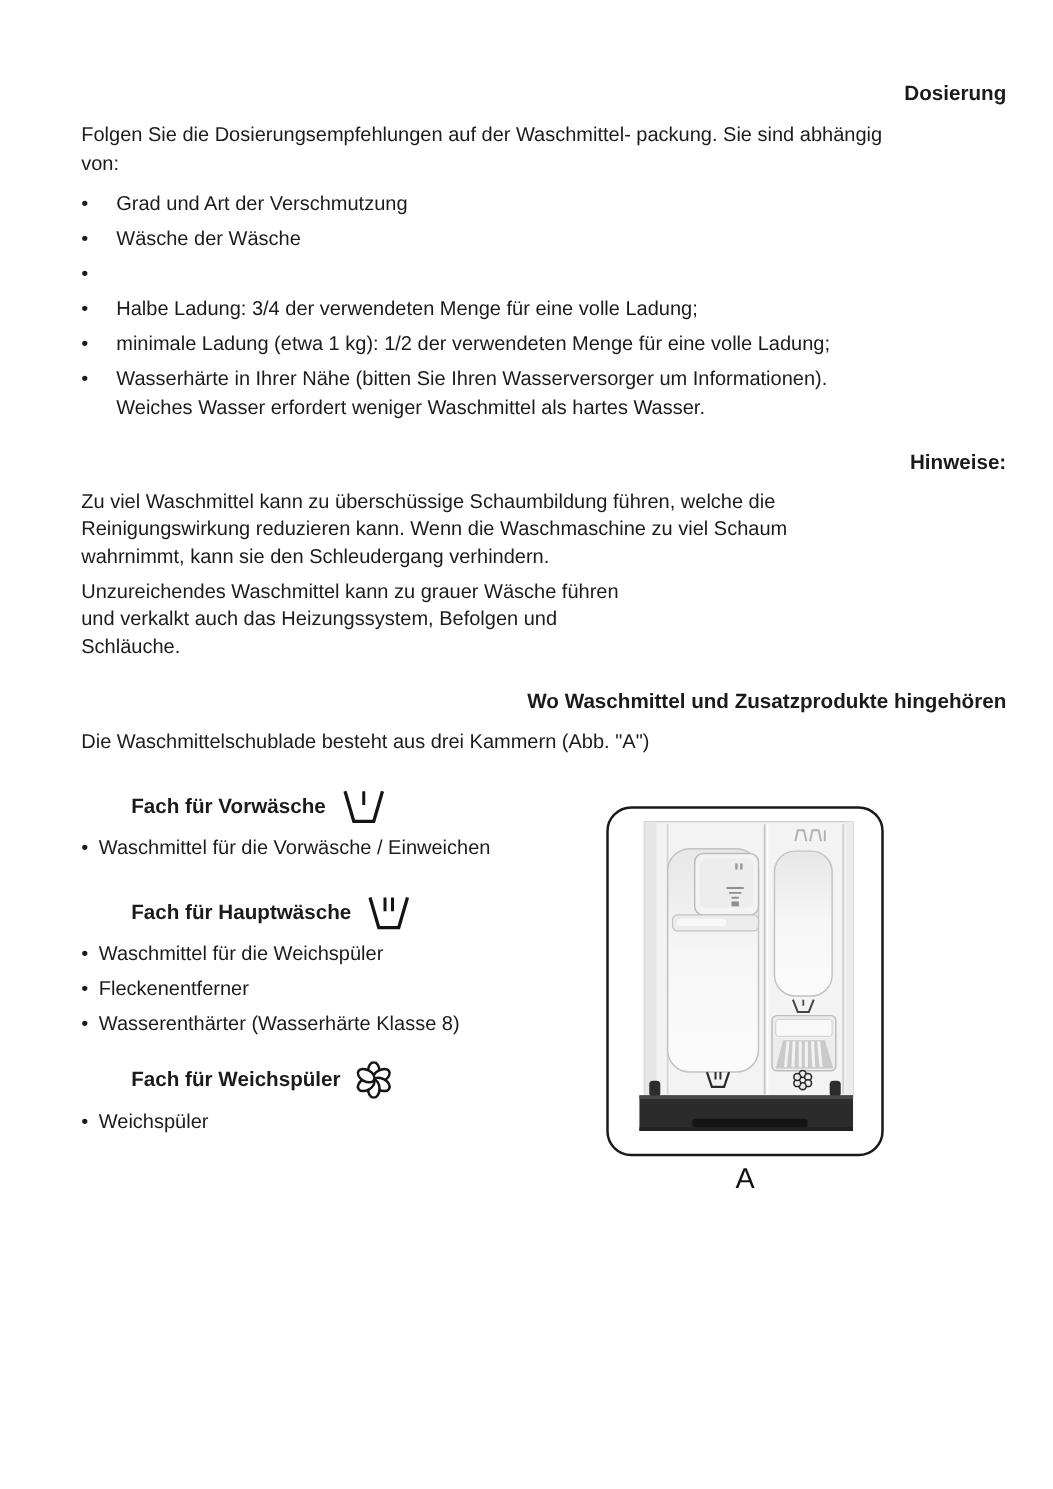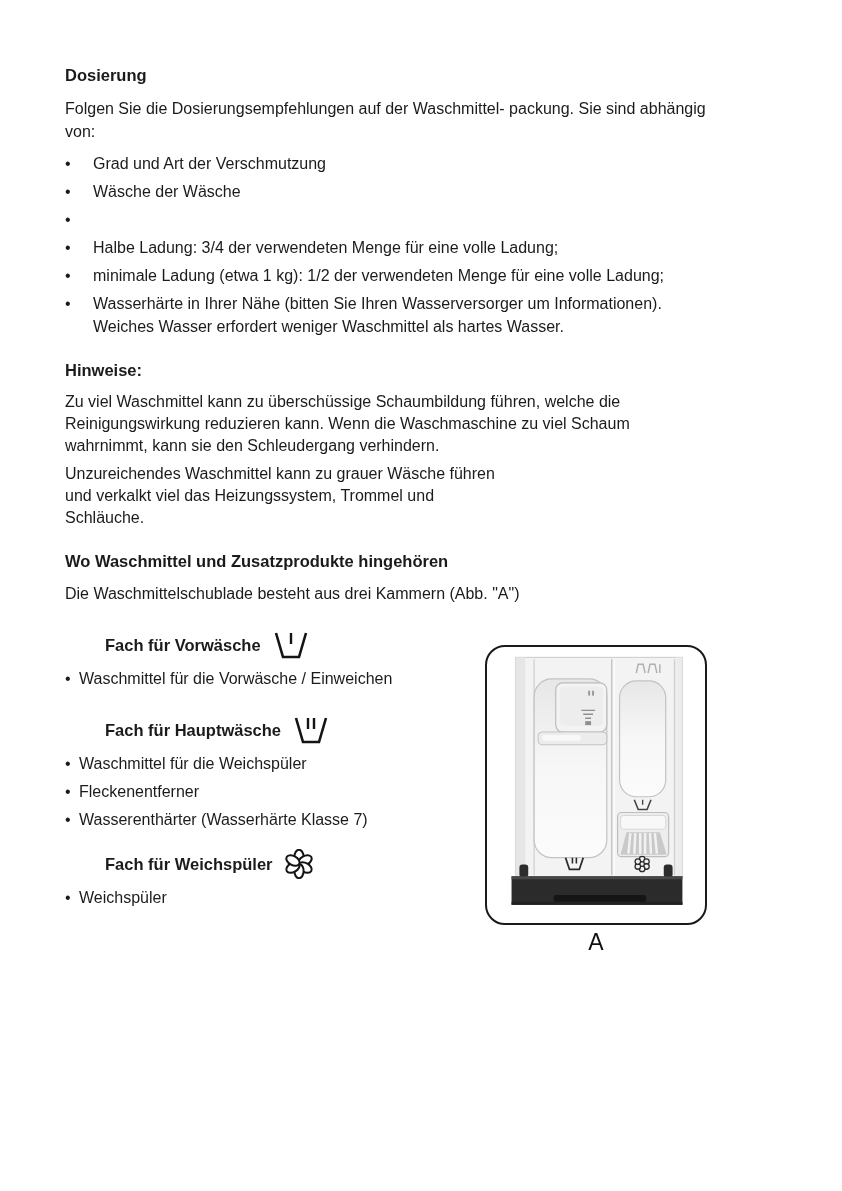--- a/index.html
+++ b/index.html
@@ -7,21 +7,21 @@
     position:relative;
     width:842px; height:1191px;
     background:#ffffff;
     color:#1b1b1b;
     font-family:"Liberation Sans","DejaVu Sans",sans-serif;
     font-size:16px; line-height:23px;
     overflow:hidden;
   }
   .content { position:absolute; left:65px; top:64px; width:740px; }
 
-  h3 { margin:0; font-size:16.5px; font-weight:bold; line-height:23px; }
+  h3 { margin:0; font-size:16.5px; font-weight:bold; line-height:23px;text-align:right; }
   p  { margin:0; white-space:pre-line; }
 
   .intro       { margin-top:10px; }
   .hinweise-h  { margin-top:21px; }
   .hint-p1     { margin-top:9px; line-height:22px; }
   .hint-p2     { margin-top:6px; line-height:22px; }
   .wo-h        { margin-top:21px; }
   .wo-intro    { margin-top:9px; }
 
   .list-wide   { margin-top:9px; }
@@ -83,21 +83,21 @@
           <span class="li-text">Wasserhärte in Ihrer Nähe (bitten Sie Ihren Wasserversorger um Informationen).
 Weiches Wasser erfordert weniger Waschmittel als hartes Wasser.</span>
         </div>
       </div>
 
     <h3 class="hinweise-h">Hinweise:</h3>
     <p class="hint-p1">Zu viel Waschmittel kann zu überschüssige Schaumbildung führen, welche die
 Reinigungswirkung reduzieren kann. Wenn die Waschmaschine zu viel Schaum
 wahrnimmt, kann sie den Schleudergang verhindern.</p>
     <p class="hint-p2">Unzureichendes Waschmittel kann zu grauer Wäsche führen
-und verkalkt viel das Heizungssystem, Trommel und
+und verkalkt auch das Heizungssystem, Befolgen und
 Schläuche.</p>
 
     <h3 class="wo-h">Wo Waschmittel und Zusatzprodukte hingehören</h3>
     <p class="wo-intro">Die Waschmittelschublade besteht aus drei Kammern (Abb. "A")</p>
 
     <div class="fach">
       <div class="fach-head">
         <h3>Fach für Vorwäsche</h3>
         <svg class="tub-icon" viewBox="0 0 36 30">
           <polyline points="3,3 10,27 26,27 33,3" fill="none" stroke="#141414" stroke-width="2.6"></polyline>
@@ -125,21 +125,21 @@
           <div class="li">
             <span class="dot">•</span>
             <span class="li-text">Waschmittel für die Weichspüler</span>
           </div>
           <div class="li">
             <span class="dot">•</span>
             <span class="li-text">Fleckenentferner</span>
           </div>
           <div class="li">
             <span class="dot">•</span>
-            <span class="li-text">Wasserenthärter (Wasserhärte Klasse 7)</span>
+            <span class="li-text">Wasserenthärter (Wasserhärte Klasse 8)</span>
           </div>
         </div>
     </div>
 
     <div class="fach fach-weich">
       <div class="fach-head">
         <h3>Fach für Weichspüler</h3>
         <svg class="flower-icon" viewBox="0 0 30 30">
           <g>
             <g transform="rotate(0 15 15)">

